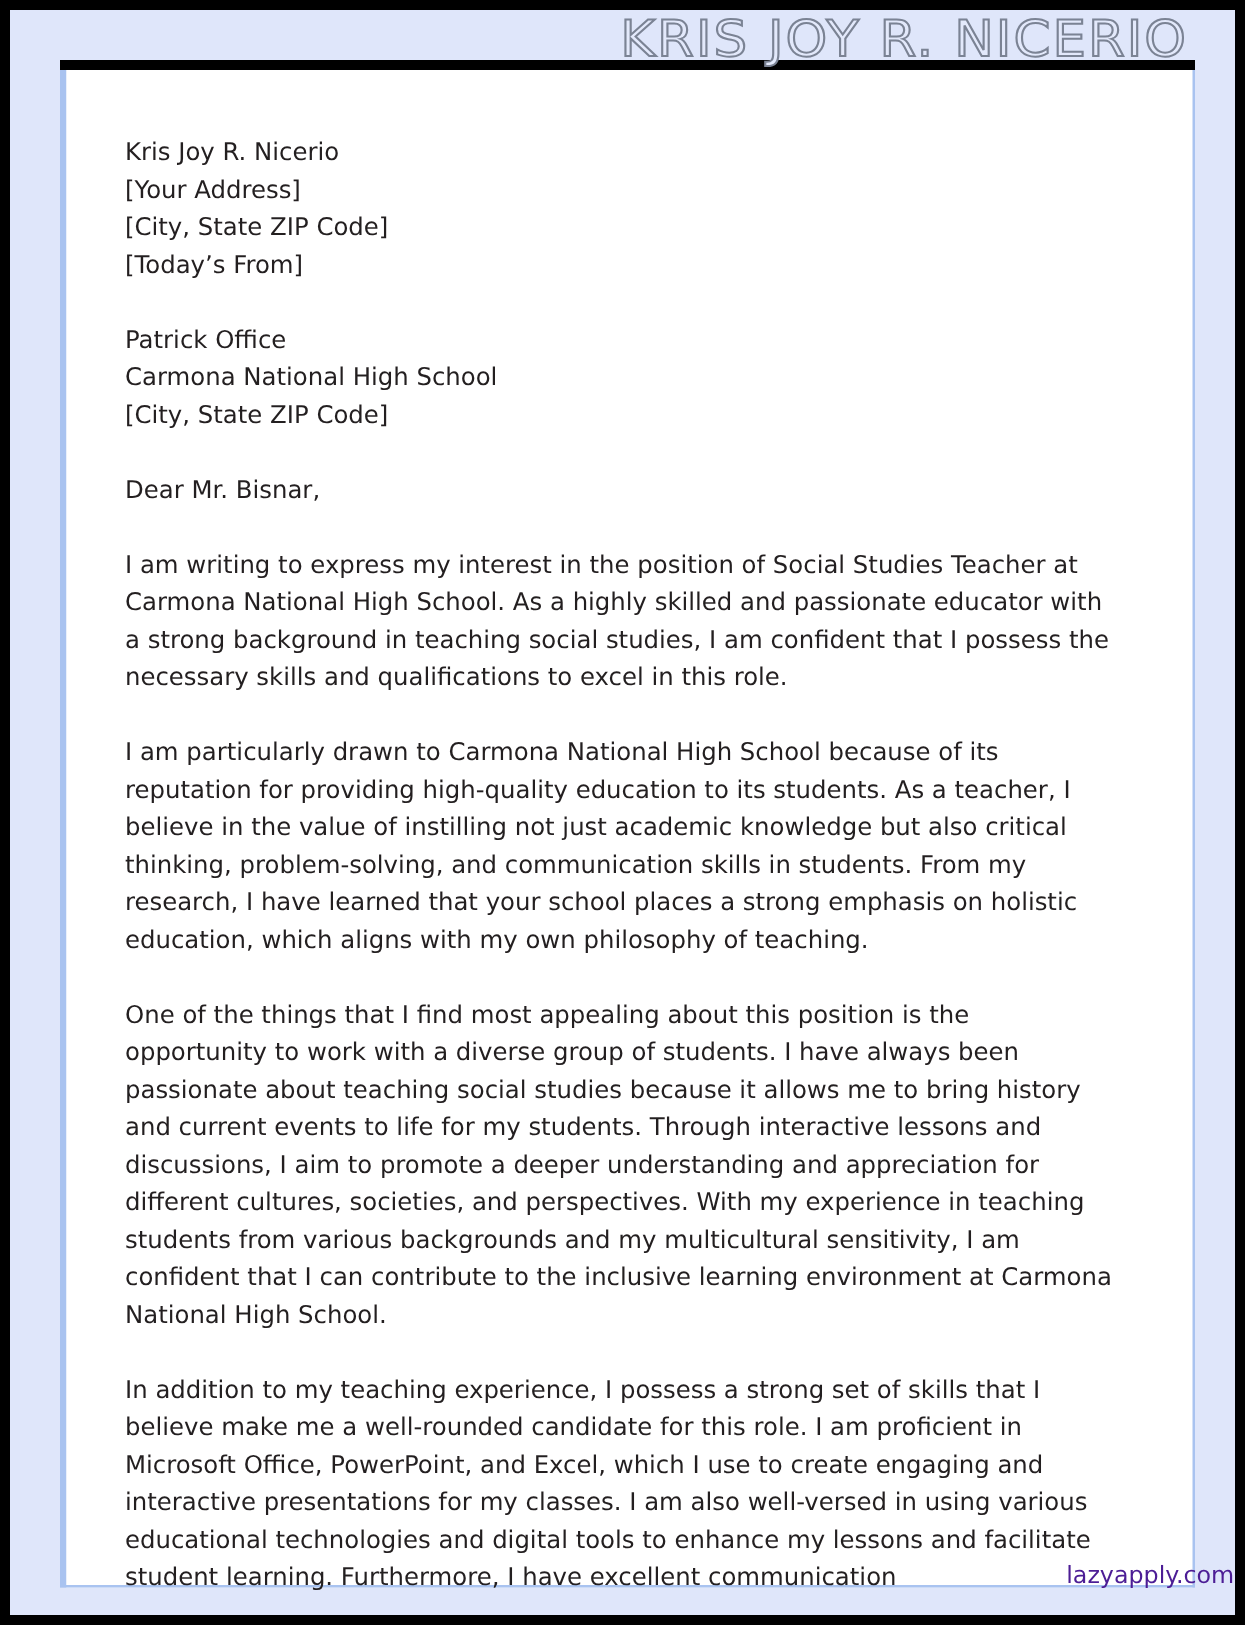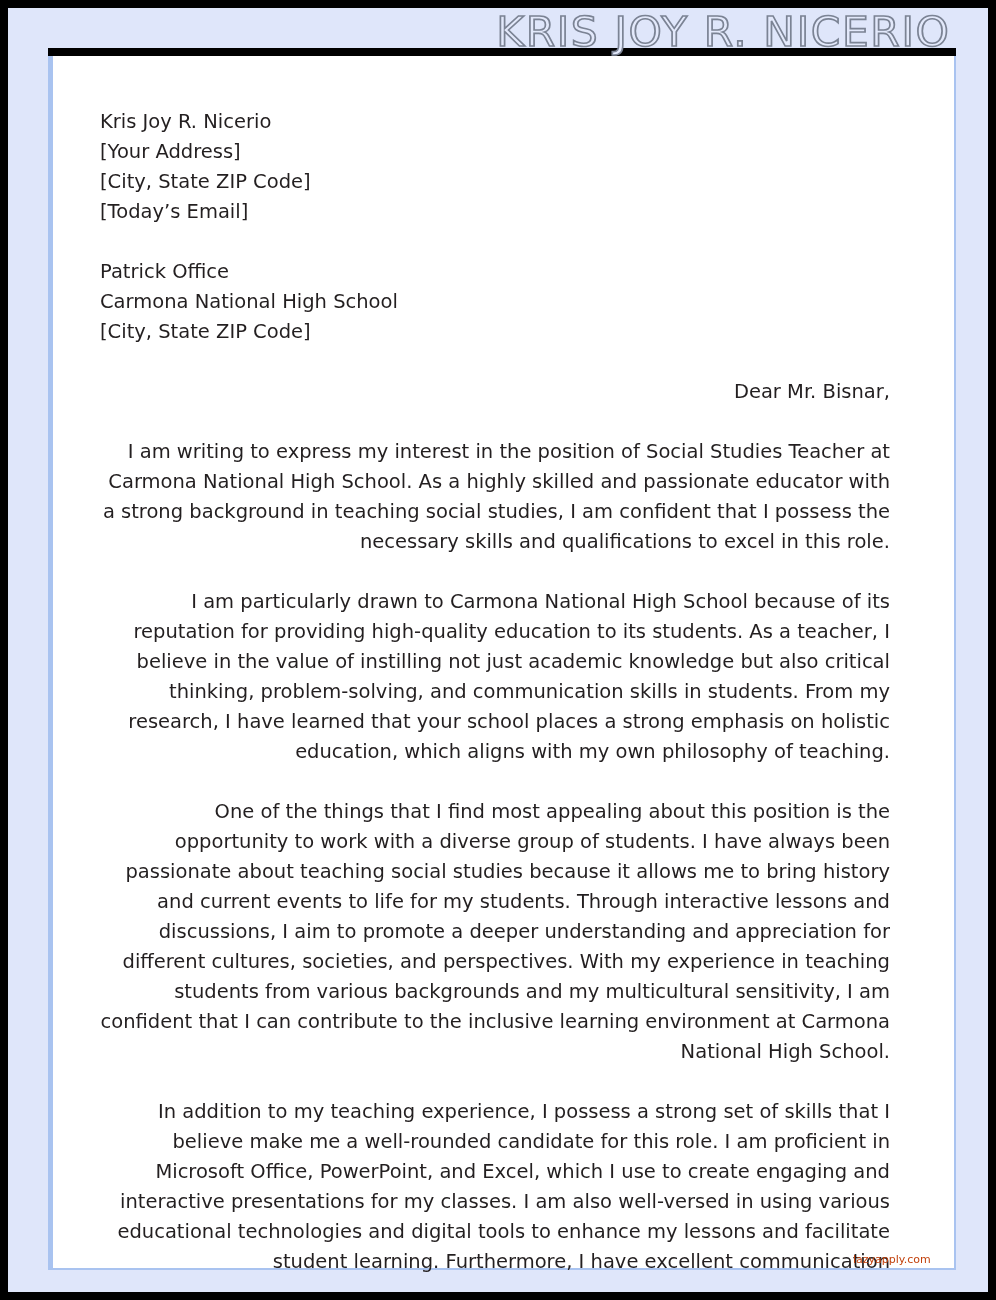--- a/index.html
+++ b/index.html
@@ -73,29 +73,29 @@
     top: 99px;
     width: 790px;
     font-size: 19.5px;
     line-height: 30px;
     color: #231f20;
     font-family: "DejaVu Sans", "Liberation Sans", sans-serif;
   }
   .addr-line { white-space: nowrap; }
   .block { margin: 0; }
   .gap { height: 30px; }
-  .para { margin: 0; text-align: right; }
+  .para { margin: 0; text-align: left; }
   
   #watermark {
     position: absolute;
     left: 845px;
     top: 1243px;
-    font-size: 11px;
+    font-size: 19px;
     line-height: 18px;
-    color: #c2410c;
+    color: #4c1d95;
     font-family: "DejaVu Sans", "Liberation Sans", sans-serif;
     white-space: nowrap;
     user-select: none;
   }
 </style>
 </head>
 <body>
 
 <div id="page">
 
@@ -106,21 +106,21 @@
   <div id="header-band">
     <div id="doc-title">KRIS JOY R. NICERIO</div>
   </div>
 
   <div id="letter">
 
     <div class="block">
       <div class="addr-line">Kris Joy R. Nicerio</div>
       <div class="addr-line">[Your Address]</div>
       <div class="addr-line">[City, State ZIP Code]</div>
-      <div class="addr-line">[Today’s Email]</div>
+      <div class="addr-line">[Today’s From]</div>
     </div>
 
     <div class="gap"></div>
 
     <div class="block">
       <div class="addr-line">Patrick Office</div>
       <div class="addr-line">Carmona National High School</div>
       <div class="addr-line">[City, State ZIP Code]</div>
     </div>
 

